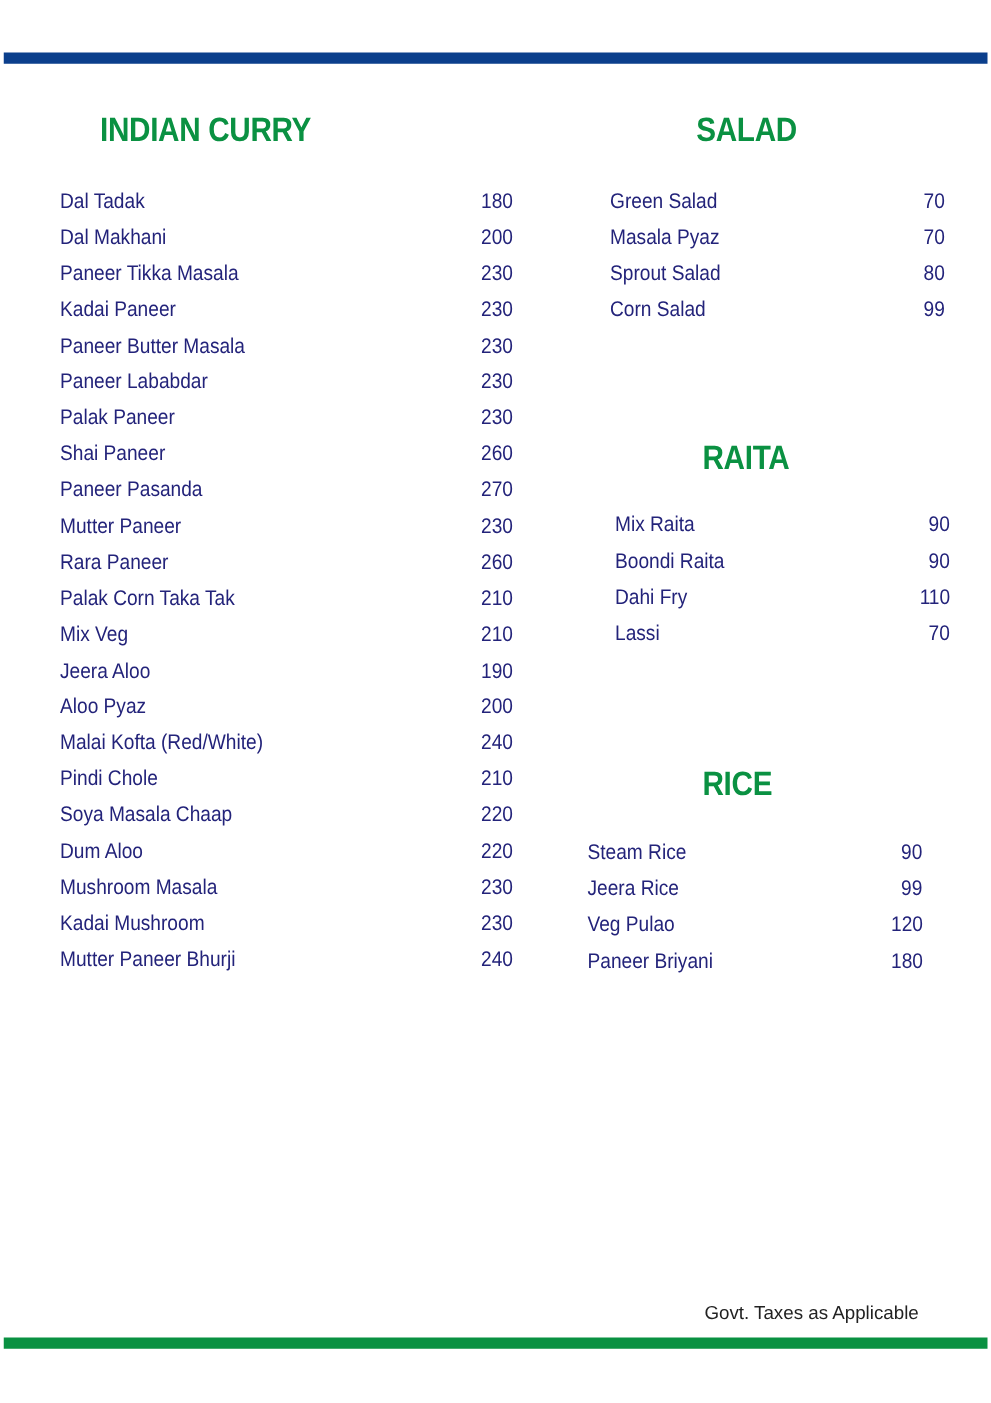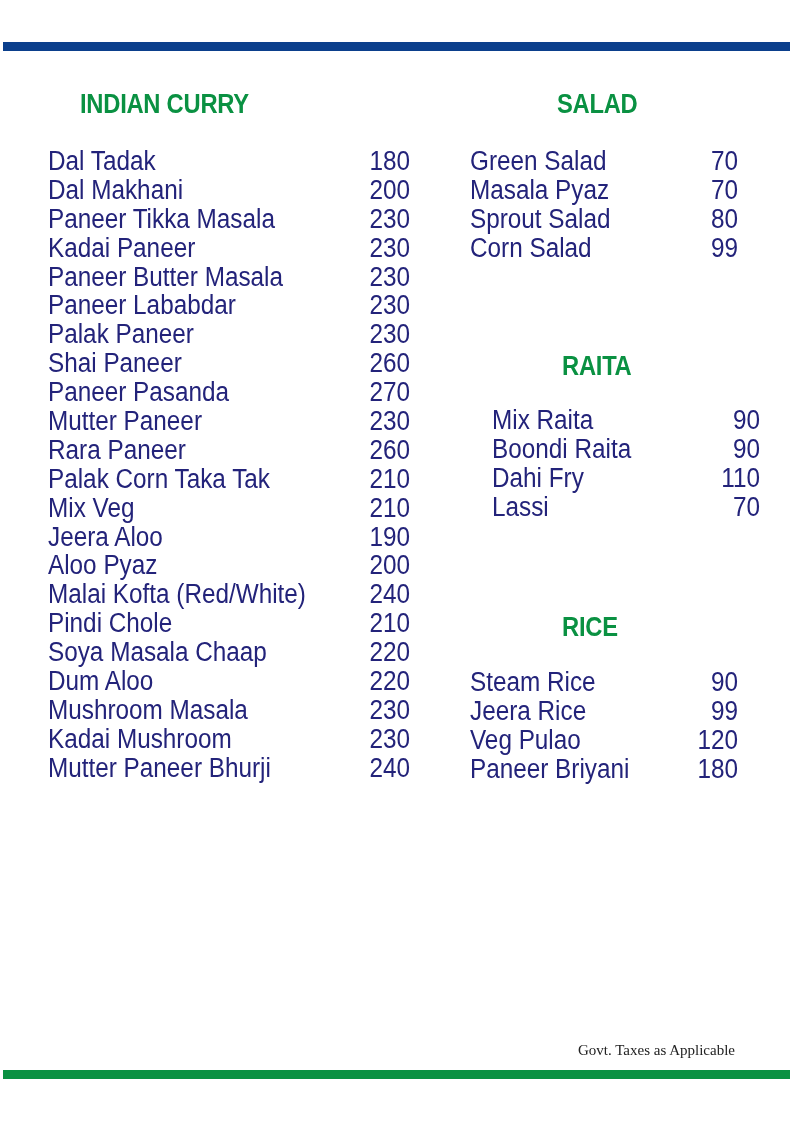--- a/index.html
+++ b/index.html
@@ -4,28 +4,28 @@
 <style>
   html, body { margin:0; padding:0; background:#ffffff; }
   body { width:793px; height:1122px; position:relative; overflow:hidden;
          font-family:"Liberation Sans", sans-serif; }
   .top-bar { position:absolute; left:3px; top:42px; width:787px; height:9px; background:#0b3f8c; }
   .bottom-bar { position:absolute; left:3px; top:1070px; width:787px; height:9px; background:#0a9142; }
   .heading { position:absolute; color:#0a9142; font-weight:bold; font-size:27px;
              letter-spacing:-0.3px; transform:scaleX(0.88); transform-origin:left top;
              font-family:"Liberation Sans", sans-serif; line-height:32px; }
   .list { position:absolute; }
-  .row { position:relative; height:28.9px; color:#23237a; font-size:27px; line-height:28.9px;
+  .row { position:relative; height:28.9px; color:#23237a; font-size:17px; line-height:28.9px;
          font-family:"Liberation Sans", sans-serif; }
   .row .name { position:absolute; left:0; top:0; white-space:nowrap;
                transform:scaleX(0.9); transform-origin:left center; }
   .row .price { position:absolute; right:0; top:0; white-space:nowrap;
                 transform:scaleX(0.9); transform-origin:right center; }
   .footnote { position:absolute; right:58px; top:1042px; font-size:15px; color:#222222;
-              font-family:Liberation Serif, serif; }
+              font-family:Liberation Sans, sans-serif; }
 </style>
 </head>
 <body>
 
 <div class="top-bar"></div>
 
 <div class="heading" style="left:80px; top:88px;">INDIAN CURRY</div>
 <div class="list" id="list-indian_curry" style="left:48px; top:147px; width:362px;">
     <div class="row">
       <span class="name">Dal Tadak</span>
@@ -111,21 +111,21 @@
       <span class="name">Kadai Mushroom</span>
       <span class="price">230</span>
     </div>
     <div class="row">
       <span class="name">Mutter Paneer Bhurji</span>
       <span class="price">240</span>
     </div>
   </div>
 
 <div class="heading" style="left:557px; top:88px;">SALAD</div>
-<div class="list" id="list-salad" style="left:470px; top:147px; width:268px;">
+<div class="list" id="list-salad" style="left:488px; top:147px; width:268px;">
     <div class="row">
       <span class="name">Green Salad</span>
       <span class="price">70</span>
     </div>
     <div class="row">
       <span class="name">Masala Pyaz</span>
       <span class="price">70</span>
     </div>
     <div class="row">
       <span class="name">Sprout Salad</span>

